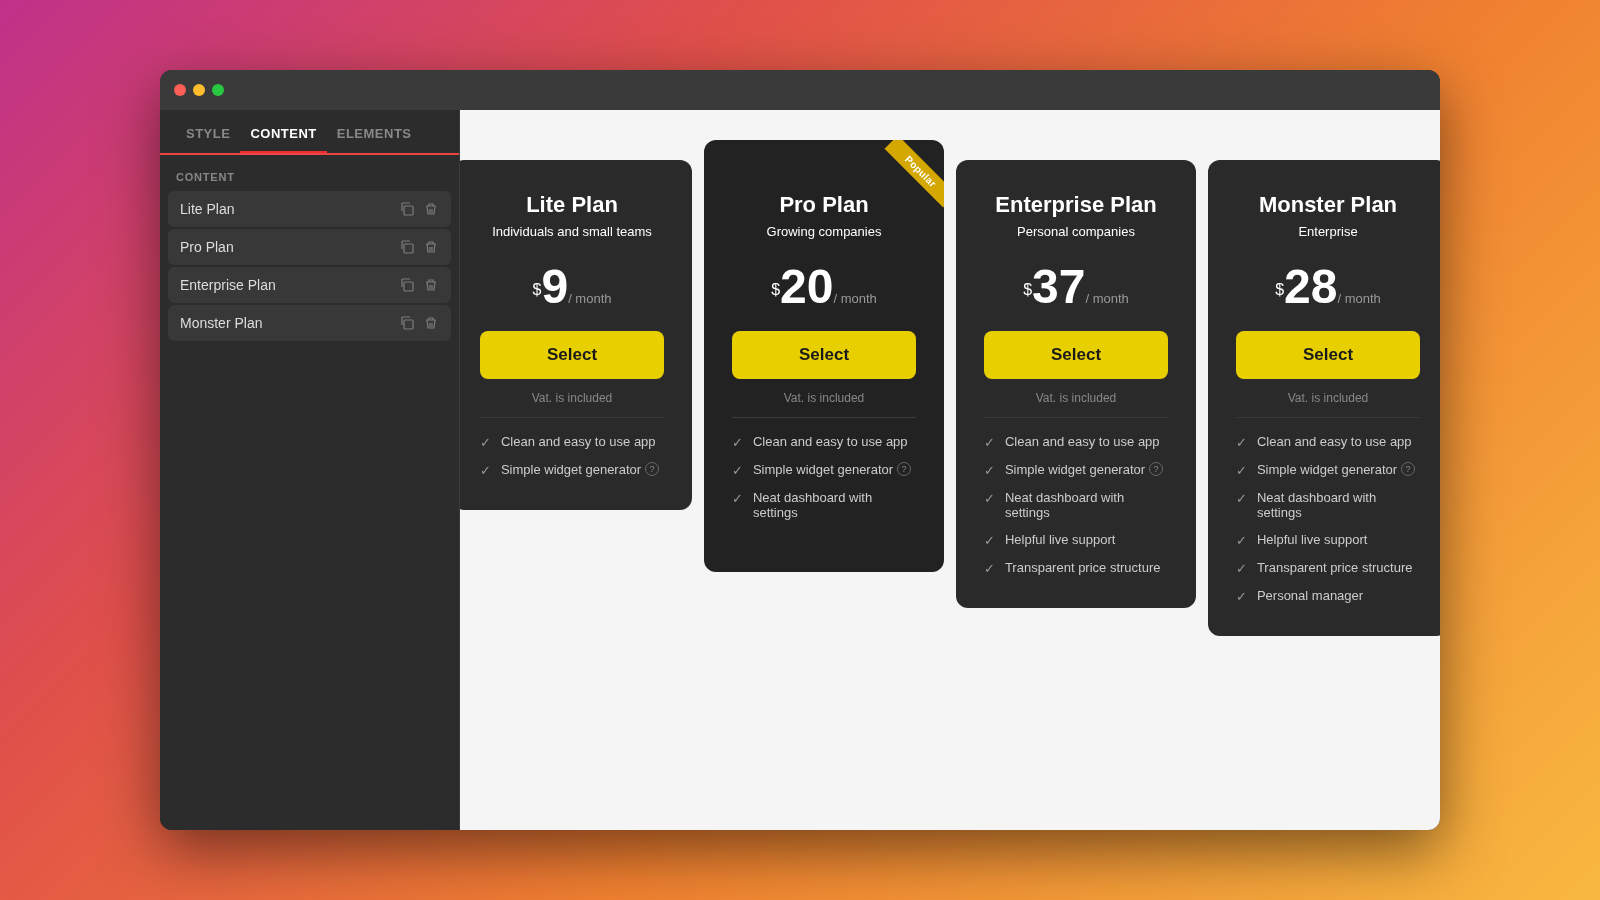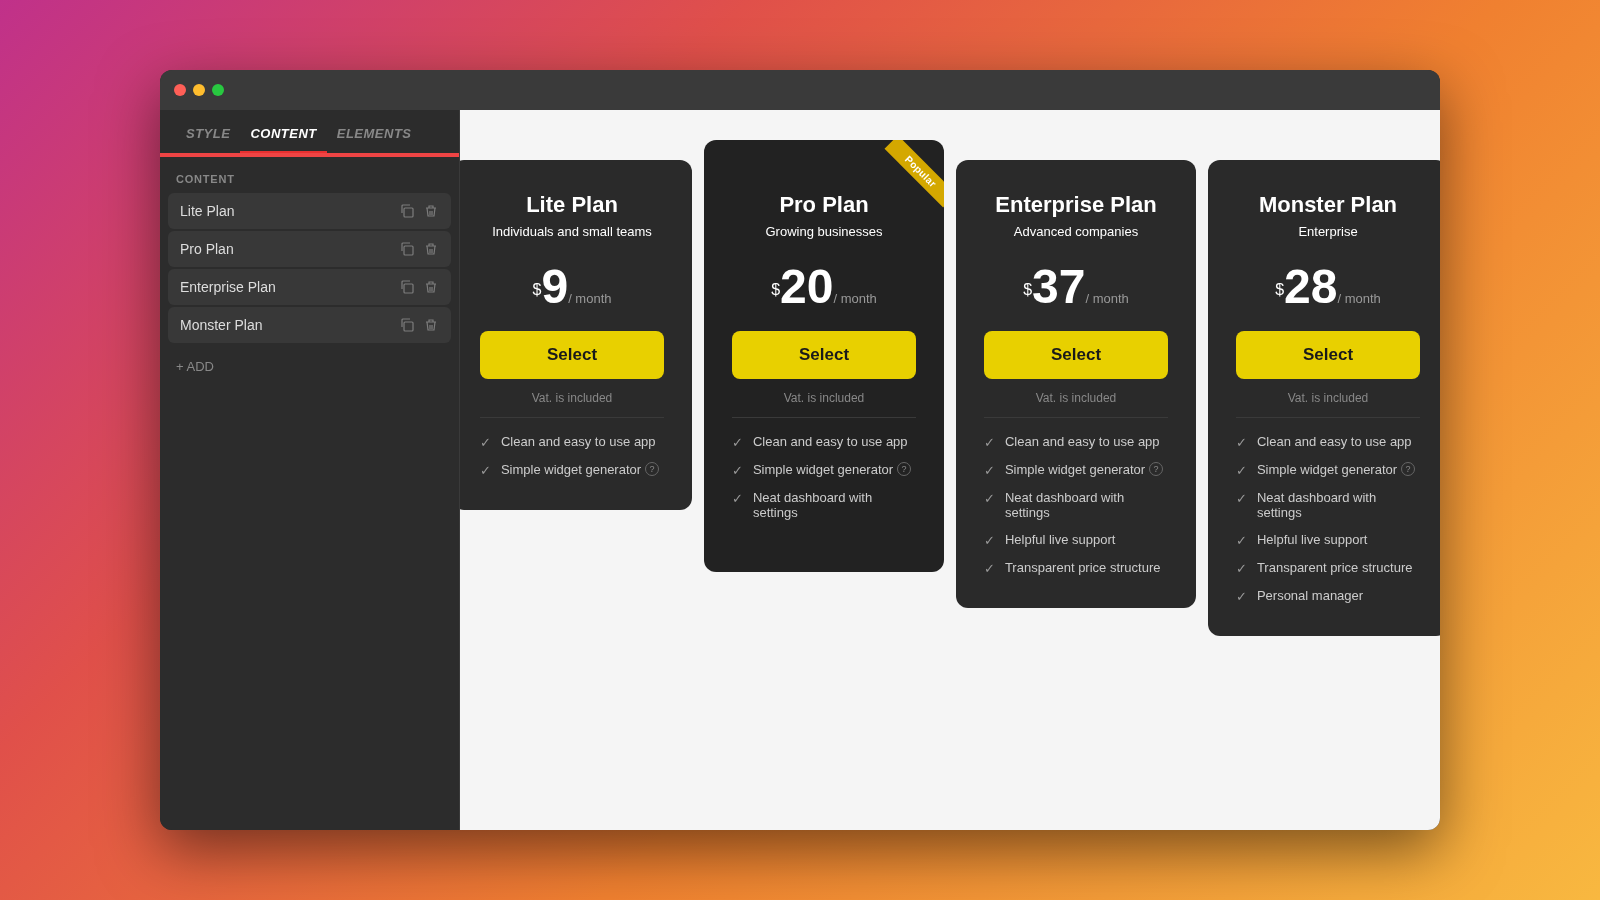--- a/index.html
+++ b/index.html
@@ -60,22 +60,21 @@
       background: #2c2c2c;
       border-right: 1px solid #3a3a3a;
       display: flex;
       flex-direction: column;
       flex-shrink: 0;
     }
 
     .sidebar-tabs {
       display: flex;
       padding: 0 16px;
-      border-bottom: 4px solid #ef4444;
-      font-style: italic;
+      border-bottom: 2px solid #ef4444;
     }
     .sidebar-tab {
       padding: 16px 10px 12px;
       font-size: 13px;
       font-weight: 600;
       color: #888;
       cursor: pointer;
       position: relative;
       letter-spacing: 0.5px;
     }
@@ -389,21 +388,20 @@
               <rect x="5" y="5" width="9" height="9" rx="1" fill="none" stroke="currentColor" stroke-width="1.2"></rect>
               <path d="M3 10V3a1 1 0 011-1h7" stroke="currentColor" stroke-width="1.2" fill="none"></path>
             </svg>
             <svg class="sidebar-item-icon" viewBox="0 0 16 16" fill="currentColor">
               <path d="M3 5h10M6 5V3h4v2M7 8v4M9 8v4M4 5l1 8h6l1-8" stroke="currentColor" stroke-width="1.2" fill="none"></path>
             </svg>
           </div>
         </div>
       </div>
 
-      <div class="add-button">+ ADD</div>
     </div>
 
     <div class="content-area">
       <div class="pricing-cards">
 
         <div class="pricing-card">
           <div class="plan-name">Lite Plan</div>
           <div class="plan-desc">Individuals and small teams</div>
           <div class="plan-price">
             <span class="price-dollar">$</span>
@@ -424,21 +422,21 @@
                 <span>Simple widget generator</span>
                 <span class="help-icon">?</span>
               </span>
             </li>
           </ul>
         </div>
 
         <div class="pricing-card featured">
           <div class="popular-ribbon"></div>
           <div class="plan-name">Pro Plan</div>
-          <div class="plan-desc">Growing businesses</div>
+          <div class="plan-desc">Growing companies</div>
           <div class="plan-price">
             <span class="price-dollar">$</span>
             <span class="price-amount">20</span>
             <span class="price-period">/ month</span>
           </div>
           <button class="select-btn">Select</button>
           <div class="vat-note">Vat. is included</div>
           <hr class="divider">
           <ul class="features-list">
             <li class="feature-item">
@@ -454,21 +452,21 @@
             </li>
             <li class="feature-item">
               <span class="check-icon">✓</span>
               <span>Neat dashboard with settings</span>
             </li>
           </ul>
         </div>
 
         <div class="pricing-card">
           <div class="plan-name">Enterprise Plan</div>
-          <div class="plan-desc">Advanced companies</div>
+          <div class="plan-desc">Personal companies</div>
           <div class="plan-price">
             <span class="price-dollar">$</span>
             <span class="price-amount">37</span>
             <span class="price-period">/ month</span>
           </div>
           <button class="select-btn">Select</button>
           <div class="vat-note">Vat. is included</div>
           <hr class="divider">
           <ul class="features-list">
             <li class="feature-item">

